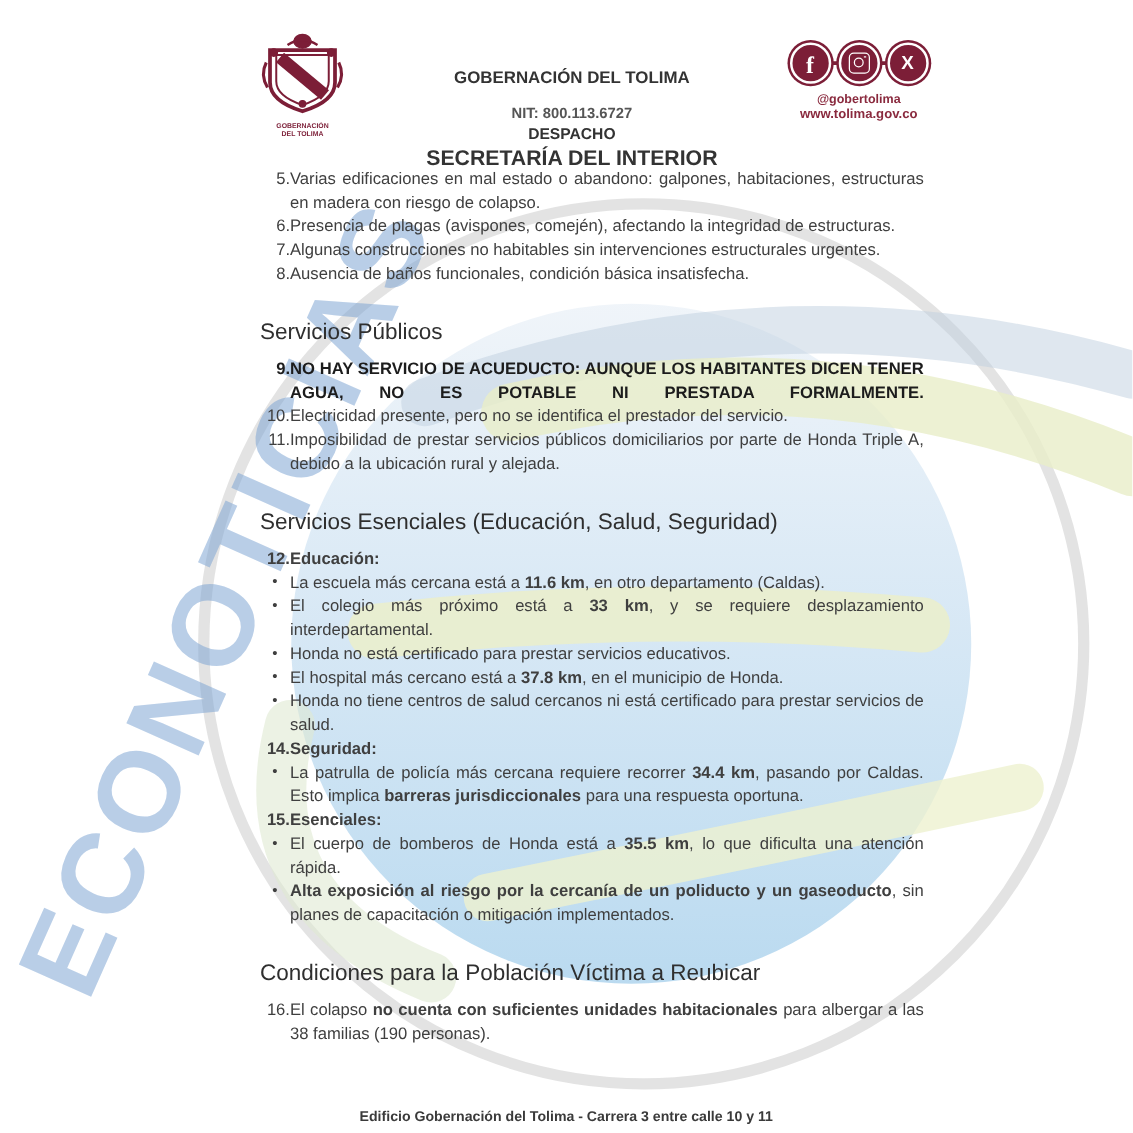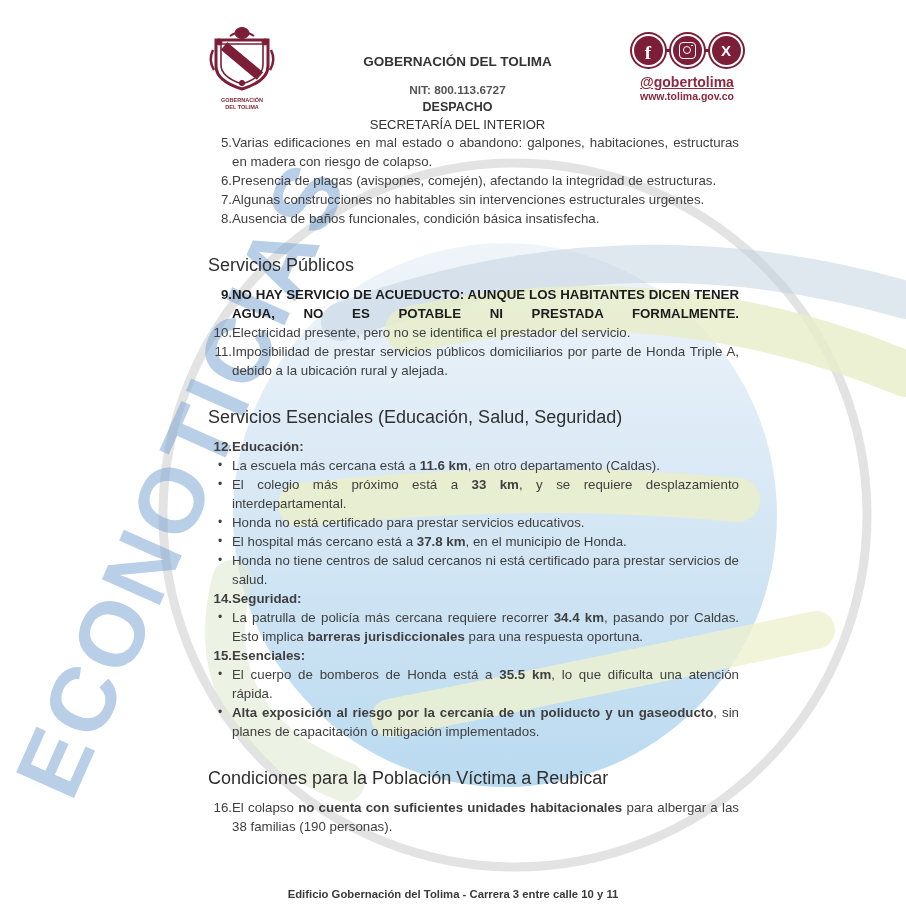--- a/index.html
+++ b/index.html
@@ -12,33 +12,33 @@
            font-weight:bold;font-size:92px;letter-spacing:4px;white-space:nowrap;
            color:rgba(128,166,211,0.55);}
   
   .hdr{position:absolute;left:0;top:0;width:906px;z-index:2;}
   .logo{position:absolute;left:192px;top:26px;width:100px;text-align:center;}
   .logo-cap{font-size:5.5px;line-height:6px;color:#7c1e37;font-weight:bold;margin-top:1px;}
   .hcenter{position:absolute;left:305px;top:54px;width:305px;text-align:center;color:#333;}
   .h-org{font-weight:bold;font-size:13.5px;}
   .h-nit{font-size:11.8px;color:#555;margin-top:14px;font-weight:bold;}
   .h-desp{font-weight:bold;font-size:12.5px;margin-top:3px;}
-  .h-secr{font-weight:normal;font-size:13px;margin-top:3px;}
+  .h-secr{font-weight:bold;font-size:17px;margin-top:3px;}
   .social{position:absolute;left:612px;top:34px;width:150px;text-align:center;}
   .icons{display:flex;align-items:center;justify-content:center;}
   .sicon{width:29px;height:29px;border-radius:50%;background:#7c1e37;border:2px solid #fff;
          box-shadow:0 0 0 2px #7c1e37;display:flex;align-items:center;justify-content:center;
          color:#fff;position:relative;}
   .dash{width:6px;height:3px;background:#7c1e37;}
   .fb-f{font-weight:bold;font-size:19px;font-family:"Liberation Serif",serif;margin-top:5px;}
   .x-x{font-weight:bold;font-size:15px;}
   .ig-frame{width:15px;height:15px;border:1.6px solid #fff;border-radius:4px;position:relative;}
   .ig-lens{position:absolute;left:3px;top:3px;width:6px;height:6px;border:1.5px solid #fff;border-radius:50%;}
   .ig-dot{position:absolute;right:1.5px;top:1.5px;width:1.8px;height:1.8px;background:#fff;border-radius:50%;}
-  .handle{margin-top:7px;font-size:14px;color:#8a2a3e;font-weight:bold;text-decoration:underline;}
+  .handle{margin-top:7px;font-size:10px;color:#8a2a3e;font-weight:bold;}
   .website{font-size:10.5px;color:#8a2a3e;font-weight:bold;}
   
   .doc{position:absolute;left:208px;top:133px;width:531px;z-index:2;
        font-size:13.3px;line-height:19px;}
   .sec-heading{font-weight:normal;color:#2f2f2f;margin:28px 0 10px 0;font-size:18px;}
   .item{display:flex;align-items:flex-start;}
   .marker{flex:0 0 24px;text-align:right;padding-right:0;box-sizing:border-box;white-space:nowrap;}
   .marker.bullet{text-align:center;font-size:12px;}
   .marker.mb{font-weight:bold;}
   .itext{flex:1;text-align:justify;margin:0;}

